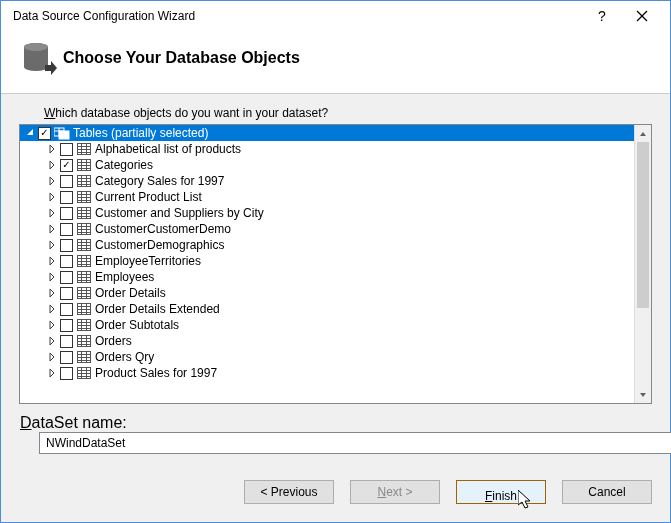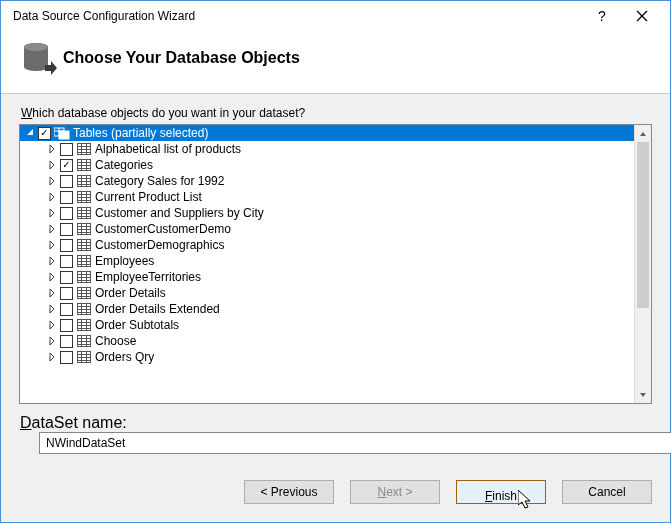--- a/index.html
+++ b/index.html
@@ -6,21 +6,21 @@
 body { font-family: "Segoe UI", Tahoma, sans-serif; font-size: 12px; background: #fff; width: 671px; height: 523px; overflow: hidden; }
 .window { border: 1px solid #4a90d9; width: 671px; height: 523px; background: #f0abfc; position: relative; display: flex; flex-direction: column; }
 .titlebar { display: flex; align-items: center; height: 30px; padding: 0 8px 0 12px; background: #fff; }
 .title { flex: 1; font-size: 12px; color: #000; }
 .titlebar-buttons { display: flex; gap: 0; }
 .titlebar-btn { width: 40px; height: 28px; display: flex; align-items: center; justify-content: center; background: transparent; border: none; font-size: 14px; color: #000; }
 .header { display: flex; align-items: center; padding: 10px 20px 18px 20px; background: #fff; border-bottom: 1px solid #ccc; gap: 8px; }
 .db-icon { width: 34px; height: 34px; position: relative; }
 .heading { font-size: 16px; font-weight: bold; color: #000; }
 .content { flex: 1; background: #f0f0f0; padding: 12px 18px 8px 18px; display: flex; flex-direction: column; }
-.prompt { font-size: 12px; margin-bottom: 4px; padding-left: 2px; }
+.prompt { font-size: 12px; margin-bottom: 4px; padding-left: 2px; margin-left: 23px; }
 .prompt u { text-decoration: underline; }
 .treebox { background: #fff; border: 1px solid #828790; flex: 1; display: flex; overflow: hidden; }
 .tree { flex: 1; overflow: hidden; }
 .tree-row { display: flex; align-items: center; height: 16px; font-size: 12px; white-space: nowrap; padding-left: 4px; }
 .tree-row.selected { background: #0078d7; color: #fff; }
 .tree-row .expander { width: 12px; height: 12px; display:flex; align-items:center; justify-content:center; }
 .tree-row .expander svg { display:block; }
 .tree-row .cb { width: 13px; height: 13px; border: 1px solid #333; background: #fff; margin: 0 3px 0 2px; display:flex; align-items:center; justify-content:center; font-size:10px; line-height:1; color:#000; }
 .tree-row .cb.checked::after { content:"✓"; font-size:10px; }
 .tree-row .cb.partial::after { content:"✓"; font-size:10px; }
@@ -147,21 +147,21 @@
             <span class="icon">
               <svg width="14" height="12" viewBox="0 0 14 12">
                 <rect x="0.5" y="0.5" width="13" height="11" fill="#fff" stroke="#555"></rect>
                 <line x1="0.5" y1="3.5" x2="13.5" y2="3.5" stroke="#555"></line>
                 <line x1="0.5" y1="6.5" x2="13.5" y2="6.5" stroke="#555"></line>
                 <line x1="0.5" y1="9.5" x2="13.5" y2="9.5" stroke="#555"></line>
                 <line x1="4.5" y1="0.5" x2="4.5" y2="11.5" stroke="#555"></line>
                 <line x1="9.5" y1="0.5" x2="9.5" y2="11.5" stroke="#555"></line>
               </svg>
             </span>
-            <span class="lbl">Category Sales for 1992</span>
+            <span class="lbl">Category Sales for 1997</span>
           </div>
           <div class="tree-row">
             <span class="child-indent">
               <span class="expander">
                 <svg width="10" height="10" viewBox="0 0 10 10">
                   <polygon points="3,1 7,5 3,9" fill="none" stroke="#404040" stroke-width="1"></polygon>
                 </svg>
               </span>
             </span>
             <span class="cb "></span>
@@ -252,20 +252,41 @@
             <span class="icon">
               <svg width="14" height="12" viewBox="0 0 14 12">
                 <rect x="0.5" y="0.5" width="13" height="11" fill="#fff" stroke="#555"></rect>
                 <line x1="0.5" y1="3.5" x2="13.5" y2="3.5" stroke="#555"></line>
                 <line x1="0.5" y1="6.5" x2="13.5" y2="6.5" stroke="#555"></line>
                 <line x1="0.5" y1="9.5" x2="13.5" y2="9.5" stroke="#555"></line>
                 <line x1="4.5" y1="0.5" x2="4.5" y2="11.5" stroke="#555"></line>
                 <line x1="9.5" y1="0.5" x2="9.5" y2="11.5" stroke="#555"></line>
               </svg>
             </span>
+            <span class="lbl">EmployeeTerritories</span>
+          </div>
+          <div class="tree-row">
+            <span class="child-indent">
+              <span class="expander">
+                <svg width="10" height="10" viewBox="0 0 10 10">
+                  <polygon points="3,1 7,5 3,9" fill="none" stroke="#404040" stroke-width="1"></polygon>
+                </svg>
+              </span>
+            </span>
+            <span class="cb "></span>
+            <span class="icon">
+              <svg width="14" height="12" viewBox="0 0 14 12">
+                <rect x="0.5" y="0.5" width="13" height="11" fill="#fff" stroke="#555"></rect>
+                <line x1="0.5" y1="3.5" x2="13.5" y2="3.5" stroke="#555"></line>
+                <line x1="0.5" y1="6.5" x2="13.5" y2="6.5" stroke="#555"></line>
+                <line x1="0.5" y1="9.5" x2="13.5" y2="9.5" stroke="#555"></line>
+                <line x1="4.5" y1="0.5" x2="4.5" y2="11.5" stroke="#555"></line>
+                <line x1="9.5" y1="0.5" x2="9.5" y2="11.5" stroke="#555"></line>
+              </svg>
+            </span>
             <span class="lbl">Employees</span>
           </div>
           <div class="tree-row">
             <span class="child-indent">
               <span class="expander">
                 <svg width="10" height="10" viewBox="0 0 10 10">
                   <polygon points="3,1 7,5 3,9" fill="none" stroke="#404040" stroke-width="1"></polygon>
                 </svg>
               </span>
             </span>
@@ -273,41 +294,20 @@
             <span class="icon">
               <svg width="14" height="12" viewBox="0 0 14 12">
                 <rect x="0.5" y="0.5" width="13" height="11" fill="#fff" stroke="#555"></rect>
                 <line x1="0.5" y1="3.5" x2="13.5" y2="3.5" stroke="#555"></line>
                 <line x1="0.5" y1="6.5" x2="13.5" y2="6.5" stroke="#555"></line>
                 <line x1="0.5" y1="9.5" x2="13.5" y2="9.5" stroke="#555"></line>
                 <line x1="4.5" y1="0.5" x2="4.5" y2="11.5" stroke="#555"></line>
                 <line x1="9.5" y1="0.5" x2="9.5" y2="11.5" stroke="#555"></line>
               </svg>
             </span>
-            <span class="lbl">EmployeeTerritories</span>
-          </div>
-          <div class="tree-row">
-            <span class="child-indent">
-              <span class="expander">
-                <svg width="10" height="10" viewBox="0 0 10 10">
-                  <polygon points="3,1 7,5 3,9" fill="none" stroke="#404040" stroke-width="1"></polygon>
-                </svg>
-              </span>
-            </span>
-            <span class="cb "></span>
-            <span class="icon">
-              <svg width="14" height="12" viewBox="0 0 14 12">
-                <rect x="0.5" y="0.5" width="13" height="11" fill="#fff" stroke="#555"></rect>
-                <line x1="0.5" y1="3.5" x2="13.5" y2="3.5" stroke="#555"></line>
-                <line x1="0.5" y1="6.5" x2="13.5" y2="6.5" stroke="#555"></line>
-                <line x1="0.5" y1="9.5" x2="13.5" y2="9.5" stroke="#555"></line>
-                <line x1="4.5" y1="0.5" x2="4.5" y2="11.5" stroke="#555"></line>
-                <line x1="9.5" y1="0.5" x2="9.5" y2="11.5" stroke="#555"></line>
-              </svg>
-            </span>
             <span class="lbl">Order Details</span>
           </div>
           <div class="tree-row">
             <span class="child-indent">
               <span class="expander">
                 <svg width="10" height="10" viewBox="0 0 10 10">
                   <polygon points="3,1 7,5 3,9" fill="none" stroke="#404040" stroke-width="1"></polygon>
                 </svg>
               </span>
             </span>
@@ -357,21 +357,21 @@
             <span class="icon">
               <svg width="14" height="12" viewBox="0 0 14 12">
                 <rect x="0.5" y="0.5" width="13" height="11" fill="#fff" stroke="#555"></rect>
                 <line x1="0.5" y1="3.5" x2="13.5" y2="3.5" stroke="#555"></line>
                 <line x1="0.5" y1="6.5" x2="13.5" y2="6.5" stroke="#555"></line>
                 <line x1="0.5" y1="9.5" x2="13.5" y2="9.5" stroke="#555"></line>
                 <line x1="4.5" y1="0.5" x2="4.5" y2="11.5" stroke="#555"></line>
                 <line x1="9.5" y1="0.5" x2="9.5" y2="11.5" stroke="#555"></line>
               </svg>
             </span>
-            <span class="lbl">Choose</span>
+            <span class="lbl">Orders</span>
           </div>
           <div class="tree-row">
             <span class="child-indent">
               <span class="expander">
                 <svg width="10" height="10" viewBox="0 0 10 10">
                   <polygon points="3,1 7,5 3,9" fill="none" stroke="#404040" stroke-width="1"></polygon>
                 </svg>
               </span>
             </span>
             <span class="cb "></span>
@@ -379,20 +379,41 @@
               <svg width="14" height="12" viewBox="0 0 14 12">
                 <rect x="0.5" y="0.5" width="13" height="11" fill="#fff" stroke="#555"></rect>
                 <line x1="0.5" y1="3.5" x2="13.5" y2="3.5" stroke="#555"></line>
                 <line x1="0.5" y1="6.5" x2="13.5" y2="6.5" stroke="#555"></line>
                 <line x1="0.5" y1="9.5" x2="13.5" y2="9.5" stroke="#555"></line>
                 <line x1="4.5" y1="0.5" x2="4.5" y2="11.5" stroke="#555"></line>
                 <line x1="9.5" y1="0.5" x2="9.5" y2="11.5" stroke="#555"></line>
               </svg>
             </span>
             <span class="lbl">Orders Qry</span>
+          </div>
+          <div class="tree-row">
+            <span class="child-indent">
+              <span class="expander">
+                <svg width="10" height="10" viewBox="0 0 10 10">
+                  <polygon points="3,1 7,5 3,9" fill="none" stroke="#404040" stroke-width="1"></polygon>
+                </svg>
+              </span>
+            </span>
+            <span class="cb "></span>
+            <span class="icon">
+              <svg width="14" height="12" viewBox="0 0 14 12">
+                <rect x="0.5" y="0.5" width="13" height="11" fill="#fff" stroke="#555"></rect>
+                <line x1="0.5" y1="3.5" x2="13.5" y2="3.5" stroke="#555"></line>
+                <line x1="0.5" y1="6.5" x2="13.5" y2="6.5" stroke="#555"></line>
+                <line x1="0.5" y1="9.5" x2="13.5" y2="9.5" stroke="#555"></line>
+                <line x1="4.5" y1="0.5" x2="4.5" y2="11.5" stroke="#555"></line>
+                <line x1="9.5" y1="0.5" x2="9.5" y2="11.5" stroke="#555"></line>
+              </svg>
+            </span>
+            <span class="lbl">Product Sales for 1997</span>
           </div>
         </div>
       <div class="scrollbar">
         <div class="sb-btn">
             <svg width="8" height="8" viewBox="0 0 8 8">
               <polygon points="4,2 7,6 1,6" fill="#606060"></polygon>
             </svg>
           </div>
         <div class="sb-track">
             <div class="sb-thumb"></div>

